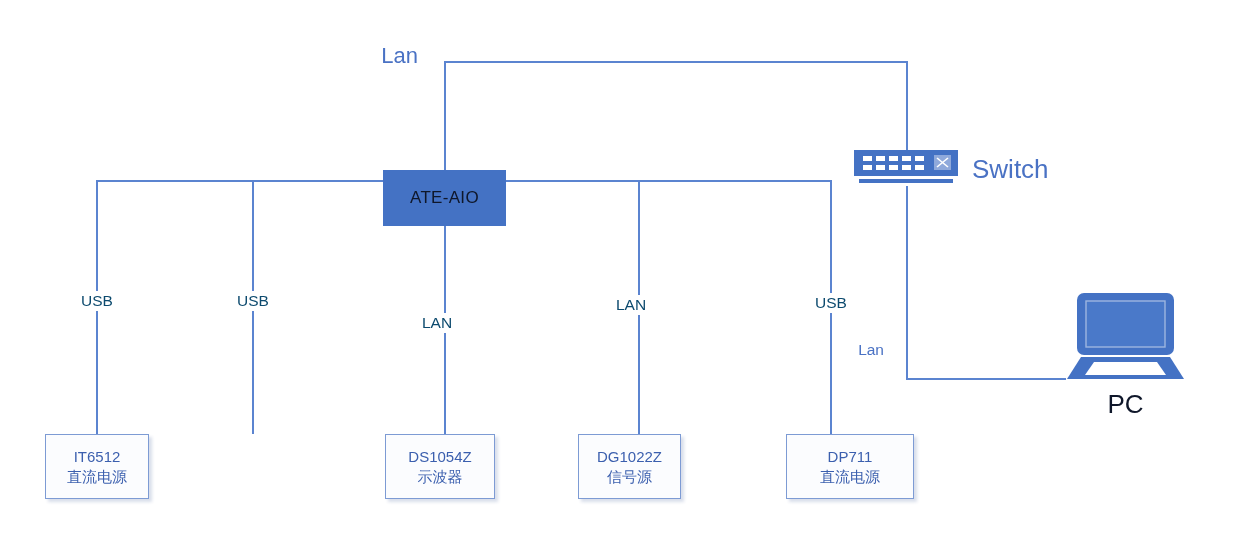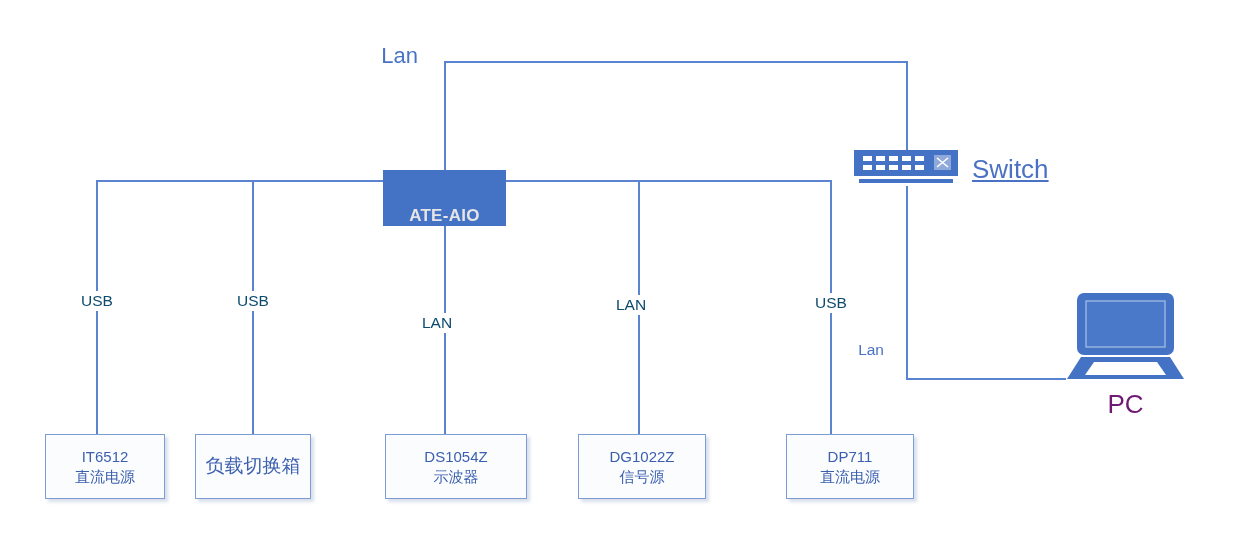--- a/index.html
+++ b/index.html
@@ -23,28 +23,27 @@
     position: absolute;
     background: #5b84d0;
   }
   .line.h { height: 2px; }
   .line.v { width: 2px; }
 
   
   .node-main {
     position: absolute;
     background: #4472c4;
-    color: #e5e5e5;
+    color: #0f172a;
     display: flex;
-    align-items: flex-end;
+    align-items: center;
     justify-content: center;
     font-size: 17px;
     letter-spacing: .3px;
     box-sizing: border-box;
-    font-weight: bold;
   }
 
   
   .device {
     position: absolute;
     box-sizing: border-box;
     border: 1.6px solid #7d9bd4;
     background: #fbfcfe;
     color: #3b5fae;
     display: flex;
@@ -82,21 +81,21 @@
   .switch-caption {
     position: absolute;
     color: #4a72c4;
     font-size: 26px;
     white-space: nowrap;
   }
   
   .pc-wrap { position: absolute; }
   .pc-caption {
     position: absolute;
-    color: #701a75;
+    color: #0f172a;
     font-size: 26px;
     white-space: nowrap;
     text-align: center;
   }
 </style>
 </head>
 <body>
 
 <div id="canvas">
 
@@ -150,51 +149,48 @@
 
       <rect x="80" y="7" width="17" height="15" fill="#8fa9db"></rect>
       <g stroke="#ffffff" stroke-width="1.6" fill="none">
         <path d="M83 10 L94 19"></path>
         <path d="M94 10 L83 19"></path>
       </g>
 
       <rect x="5" y="31" width="94" height="4" fill="#4472c4"></rect>
     </svg>
   </div>
-  <div class="switch-caption" style="left:972px; top:154px;text-decoration:underline;">Switch</div>
+  <div class="switch-caption" style="left:972px; top:154px;">Switch</div>
 
   <div class="pc-wrap" style="left:1063px; top:291px; width:125px; height:90px;">
     <svg width="125" height="90" viewBox="0 0 125 90">
 
       <rect x="14" y="2" width="97" height="62" rx="7" ry="7" fill="#4472c4"></rect>
 
       <rect x="23" y="10" width="79" height="46" fill="#4a79c9" stroke="#9db6e0" stroke-width="1.4"></rect>
 
       <path d="M4 88 L18 66 L107 66 L121 88 Z" fill="#4472c4"></path>
 
       <path d="M22 84 L31 71 L94 71 L103 84 Z" fill="#ffffff"></path>
     </svg>
   </div>
   <div class="pc-caption" style="left:1063px; top:389px; width:125px;">PC</div>
 
-  <div class="device" style="left:45px; top:434px; width:120px; height:65px;">
+  <div class="device" style="left:45px; top:434px; width:104px; height:65px;">
     <span class="l1">IT6512</span>
     <span class="l2">直流电源</span>
   </div>
 
-  <div class="device single" style="left:195px; top:434px; width:116px; height:65px;">
-    <span class="l2">负载切换箱</span>
-  </div>
 
-  <div class="device" style="left:385px; top:434px; width:142px; height:65px;">
+  <div class="device" style="left:385px; top:434px; width:110px; height:65px;">
     <span class="l1">DS1054Z</span>
     <span class="l2">示波器</span>
   </div>
 
-  <div class="device" style="left:578px; top:434px; width:128px; height:65px;">
+  <div class="device" style="left:578px; top:434px; width:103px; height:65px;">
     <span class="l1">DG1022Z</span>
     <span class="l2">信号源</span>
   </div>
 
   <div class="device" style="left:786px; top:434px; width:128px; height:65px;">
     <span class="l1">DP711</span>
     <span class="l2">直流电源</span>
   </div>
 
 </div>

